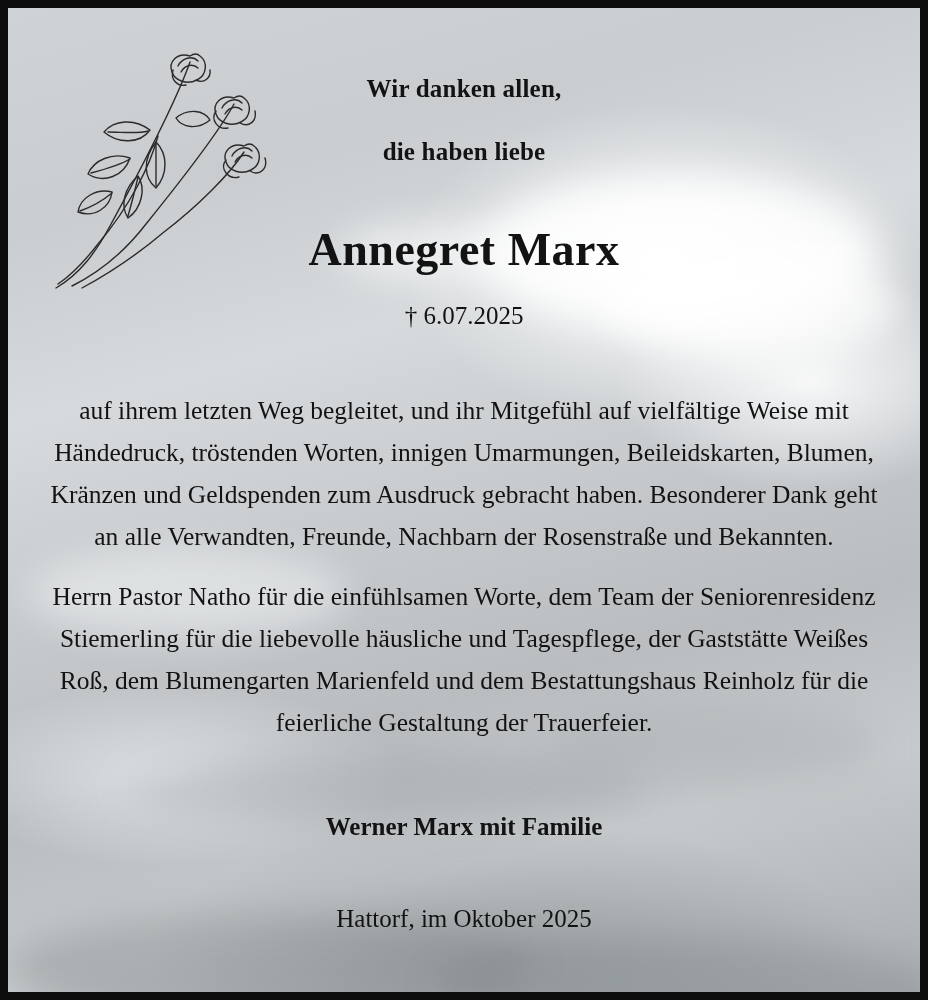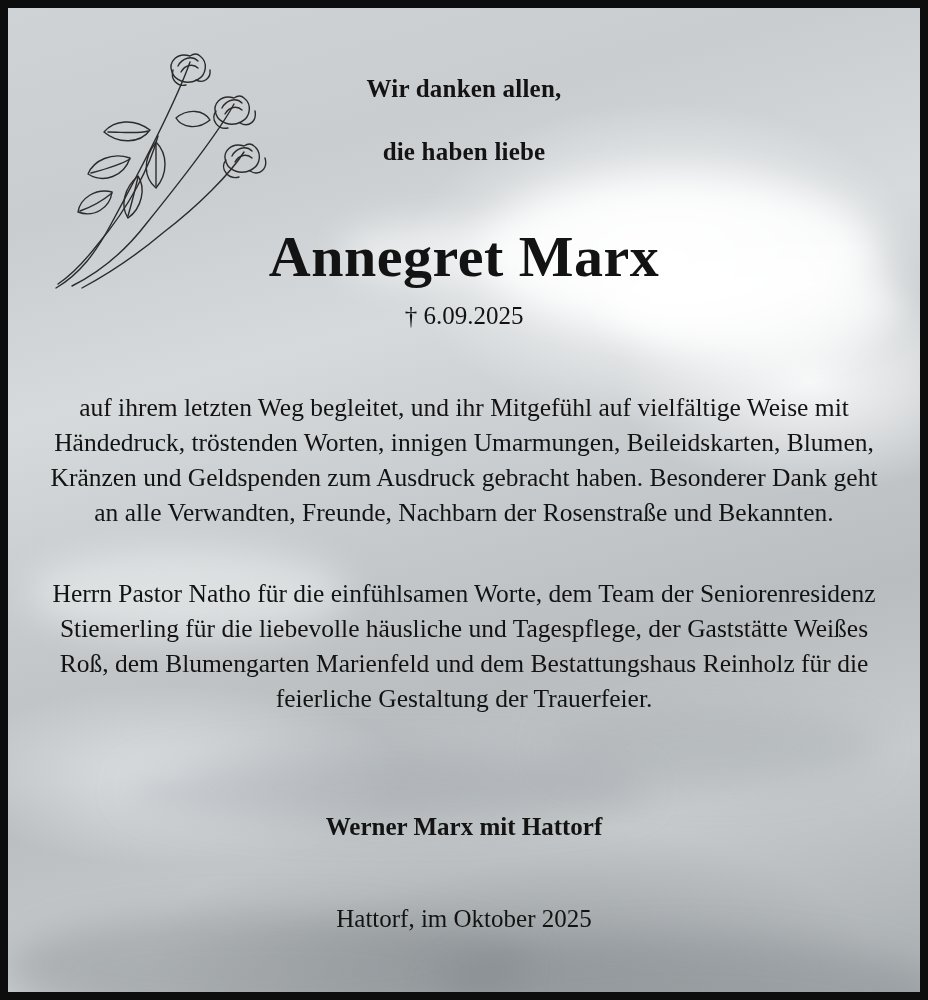--- a/index.html
+++ b/index.html
@@ -69,38 +69,38 @@
     font-size: 25px;
     letter-spacing: 0.2px;
   }
   .line-top.l1 { top: 67px; }
   .line-top.l2 { top: 130px; }
 
   .deceased-name {
     position: absolute;
     left: 0; right: 0;
     top: 215px;
-    font-size: 58px;
+    font-size: 46px;
     font-weight: bold;
     letter-spacing: 0.5px;
   }
 
   .death-date {
     position: absolute;
     left: 0; right: 0;
     top: 294px;
     font-size: 25px;
   }
 
   .paragraph {
     position: absolute;
     left: 28px;
     right: 28px;
     font-size: 25.5px;
-    line-height: 35px;
+    line-height: 42px;
   }
   .paragraph.p1 { top: 382px; }
   .paragraph.p2 { top: 568px; }
 
   .family-line {
     position: absolute;
     left: 0; right: 0;
     top: 805px;
     font-size: 25px;
     font-weight: bold;
@@ -173,21 +173,21 @@
           <path d="M42 185 C56 180, 68 172, 74 167"></path>
           <path d="M138 92 C150 82, 166 84, 172 94 C160 104, 144 102, 138 92 Z"></path>
         </g>
       </svg>
     </div>
 
     <div class="line-top l1">Wir danken allen,</div>
     <div class="line-top l2">die haben liebe</div>
 
     <div class="deceased-name">Annegret Marx</div>
-    <div class="death-date">† 6.09.2025</div>
+    <div class="death-date">† 6.07.2025</div>
 
     <div class="paragraph p1">auf ihrem letzten Weg begleitet, und ihr Mitgefühl auf vielfältige Weise mit Händedruck, tröstenden Worten, innigen Umarmungen, Beileidskarten, Blumen, Kränzen und Geldspenden zum Ausdruck gebracht haben. Besonderer Dank geht an alle Verwandten, Freunde, Nachbarn der Rosenstraße und Bekannten.</div>
     <div class="paragraph p2">Herrn Pastor Natho für die einfühlsamen Worte, dem Team der Seniorenresidenz Stiemerling für die liebevolle häusliche und Tagespflege, der Gaststätte Weißes Roß, dem Blumengarten Marienfeld und dem Bestattungshaus Reinholz für die feierliche Gestaltung der Trauerfeier.</div>
 
-    <div class="family-line">Werner Marx mit Hattorf</div>
+    <div class="family-line">Werner Marx mit Familie</div>
     <div class="place-date">Hattorf, im Oktober 2025</div>
   </div>
 </div>
 
 </body></html>

